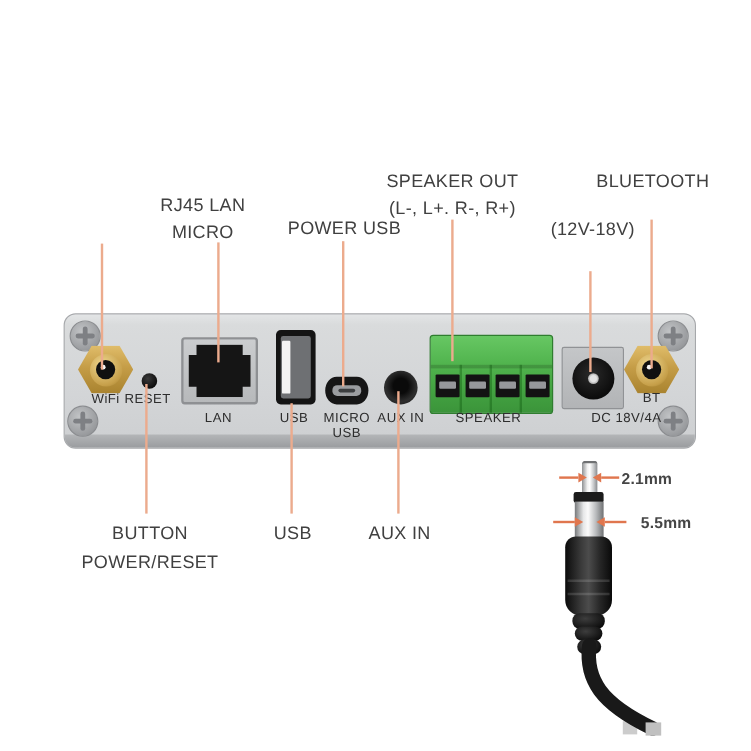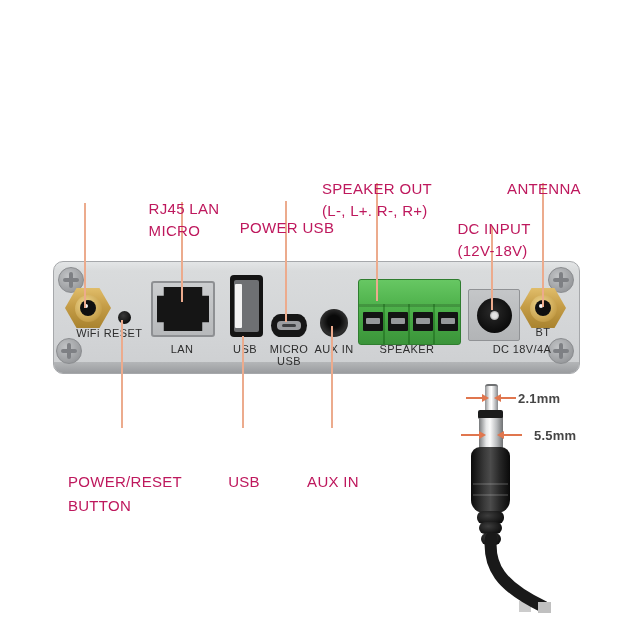--- a/index.html
+++ b/index.html
@@ -1,21 +1,21 @@
 <!DOCTYPE html>
 <html><head>
 <meta charset="utf-8">
 <style>
   html,body{margin:0;padding:0;background:#ffffff;}
   .stage{position:relative;width:626px;height:626px;background:#ffffff;overflow:hidden;
          font-family:"Liberation Sans", sans-serif;}
 
   
-  .callout{position:absolute;transform:translateX(-50%);text-align:left;
-           font-size:15px;line-height:22px;color:#be185d;letter-spacing:.3px;white-space:nowrap;z-index:6;margin-top:37px;}
+  .callout{position:absolute;transform:translateX(-50%);text-align:center;
+           font-size:15px;line-height:22px;color:#404040;letter-spacing:.3px;white-space:nowrap;z-index:6;}
   .callout span{display:block;}
 
   
   .leader{position:absolute;width:2px;background:#ecab8d;z-index:5;}
 
   
   .panel{position:absolute;left:53px;top:261px;width:525px;height:111px;
          border:1px solid #a6a8ab;border-radius:10px;
          background:linear-gradient(180deg,#e3e5e6 0%,#d9dbdc 8%,#d3d5d7 60%,#cdcfd1 100%);
          z-index:1;}
@@ -105,42 +105,41 @@
   .dim-arrow::after{content:'';position:absolute;top:-3px;width:0;height:0;border:4px solid transparent;}
   .dim-arrow.head-right::after{right:-7px;border-left:7px solid #e0764e;border-right:0;}
   .dim-arrow.head-left::after{left:-7px;border-right:7px solid #e0764e;border-left:0;}
   .dim-text{position:absolute;font-size:13px;font-weight:700;color:#454545;letter-spacing:.2px;z-index:6;}
 </style>
 </head>
 <body>
 
 <div class="stage">
 
-  <div class="callout" style="left:184px;top:161px">
+  <div class="callout" style="left:169px;top:161px">
     <span>RJ45 LAN</span>
     <span>MICRO</span>
   </div>
   <div class="callout" style="left:287px;top:180px">
     <span>POWER USB</span>
   </div>
   <div class="callout" style="left:377px;top:141px">
     <span>SPEAKER OUT</span>
     <span>(L-, L+. R-, R+)</span>
   </div>
   <div class="callout" style="left:494px;top:181px">
-    <span>DC INPUT</span>
     <span>(12V-18V)</span>
   </div>
   <div class="callout" style="left:544px;top:141px">
-    <span>ANTENNA</span>
+    <span>BLUETOOTH</span>
   </div>
 
   <div class="callout" style="left:125px;top:433px;line-height:24px">
+    <span>BUTTON</span>
     <span>POWER/RESET</span>
-    <span>BUTTON</span>
   </div>
   <div class="callout" style="left:244px;top:434px">
     <span>USB</span>
   </div>
   <div class="callout" style="left:333px;top:434px">
     <span>AUX IN</span>
   </div>
 
   <div class="leader" style="left:84px;top:203px;height:105px"></div>
   <div class="leader" style="left:181px;top:202px;height:100px"></div>

